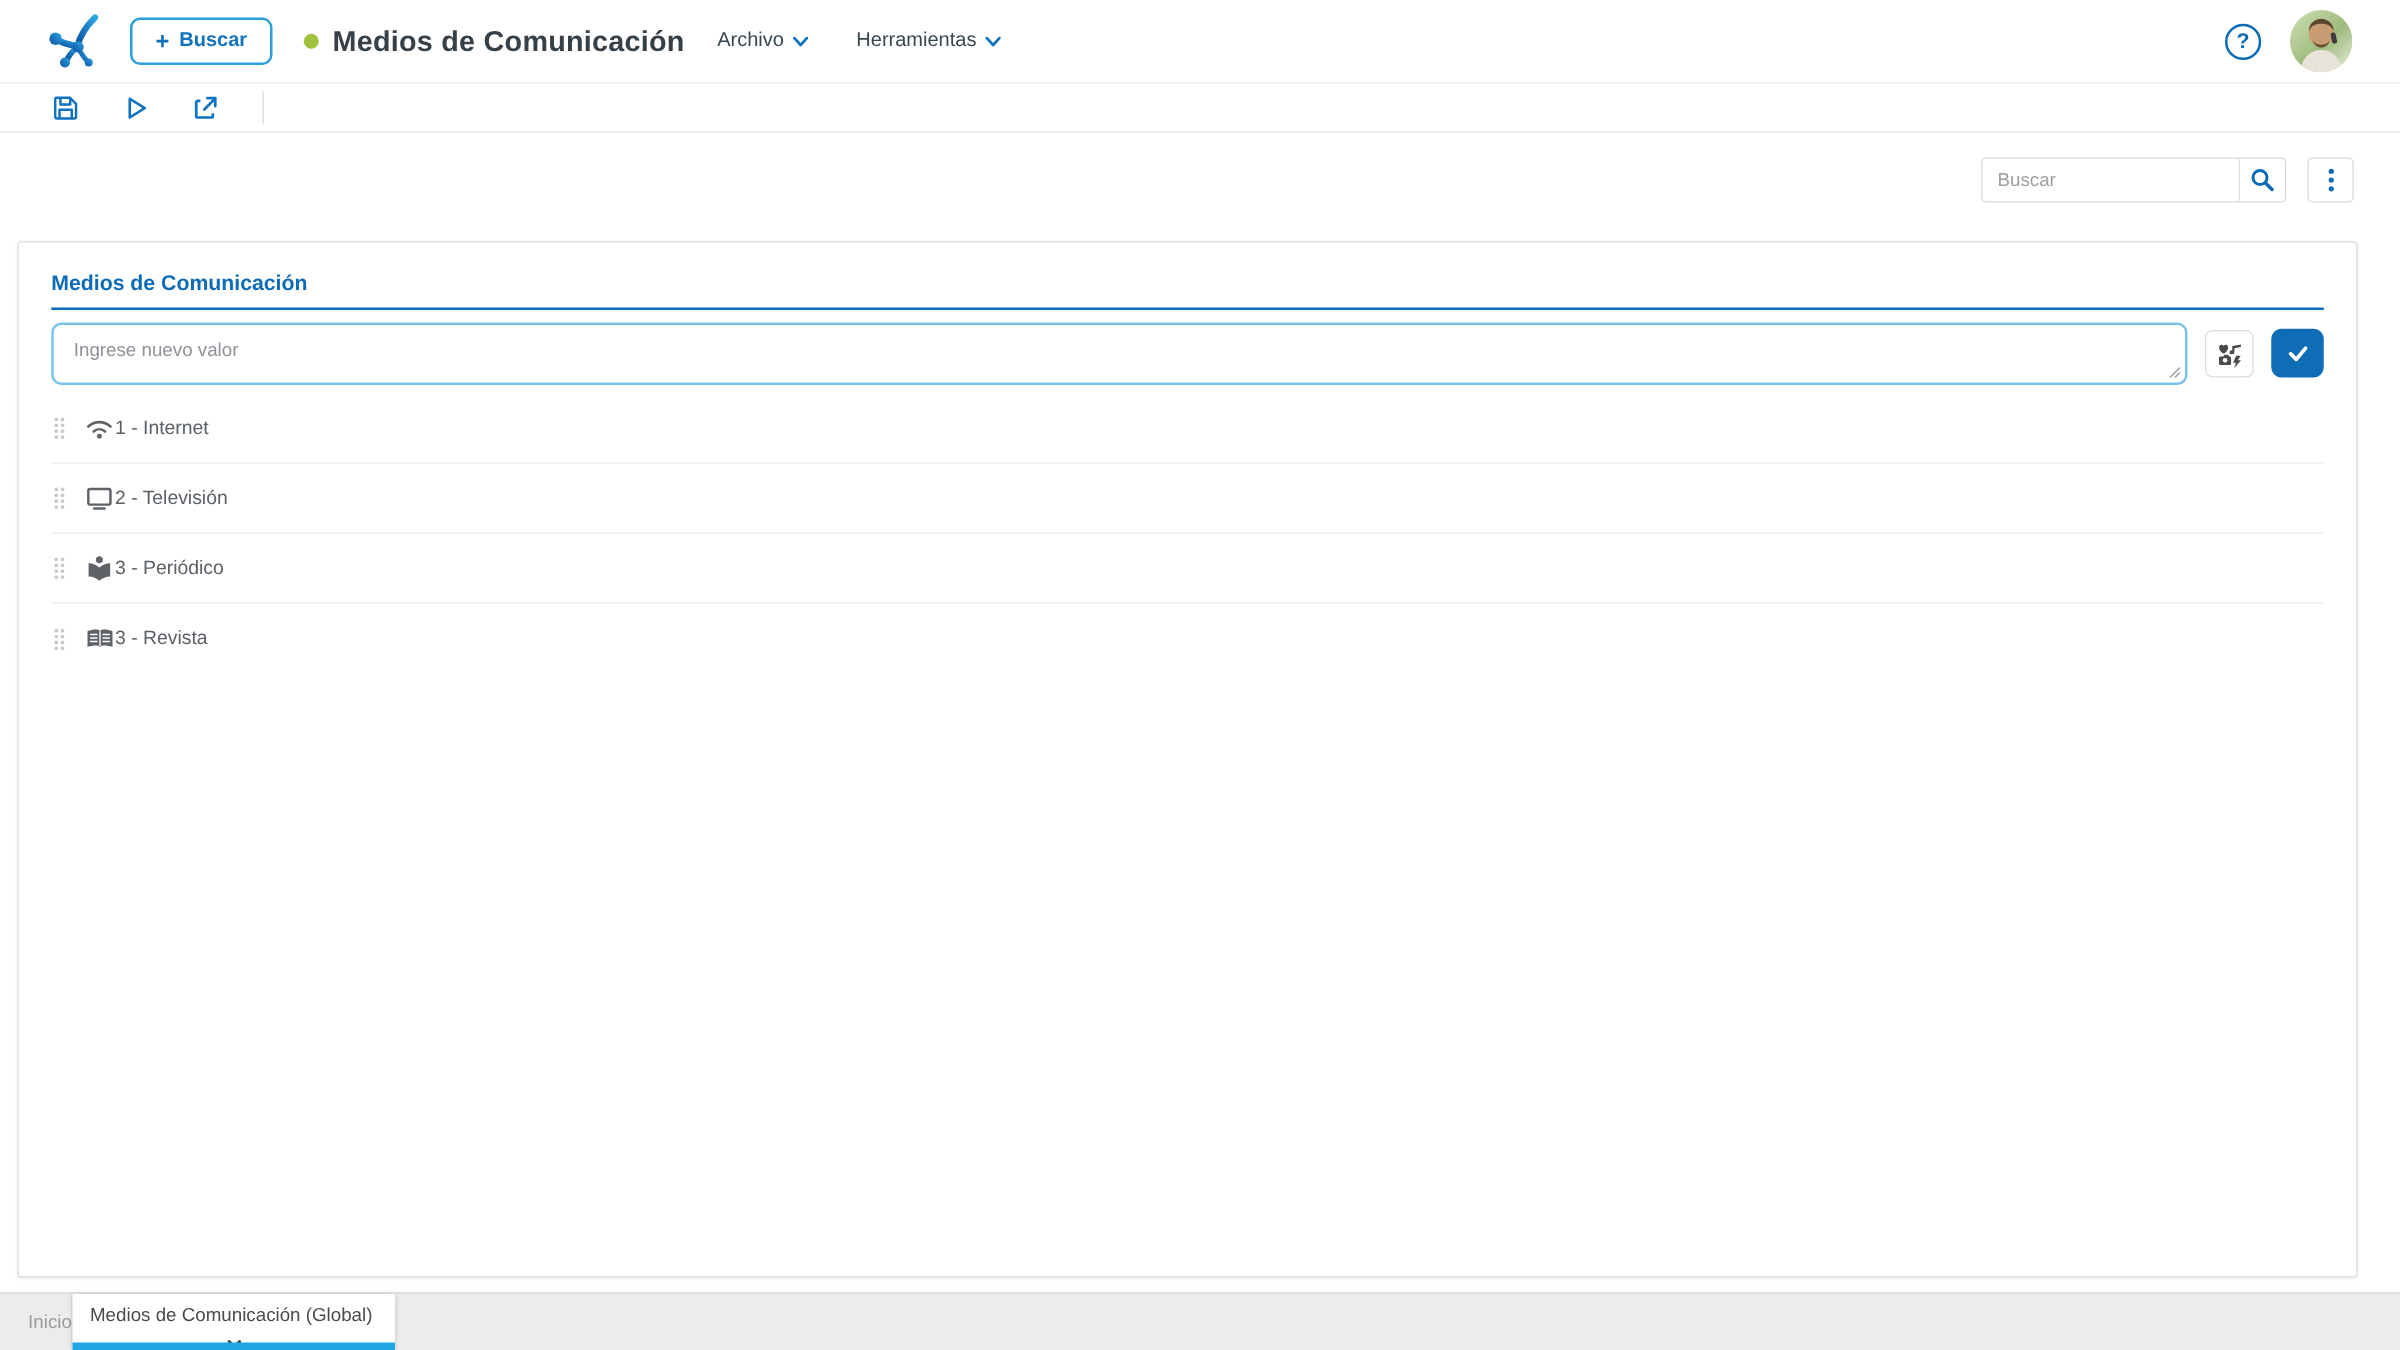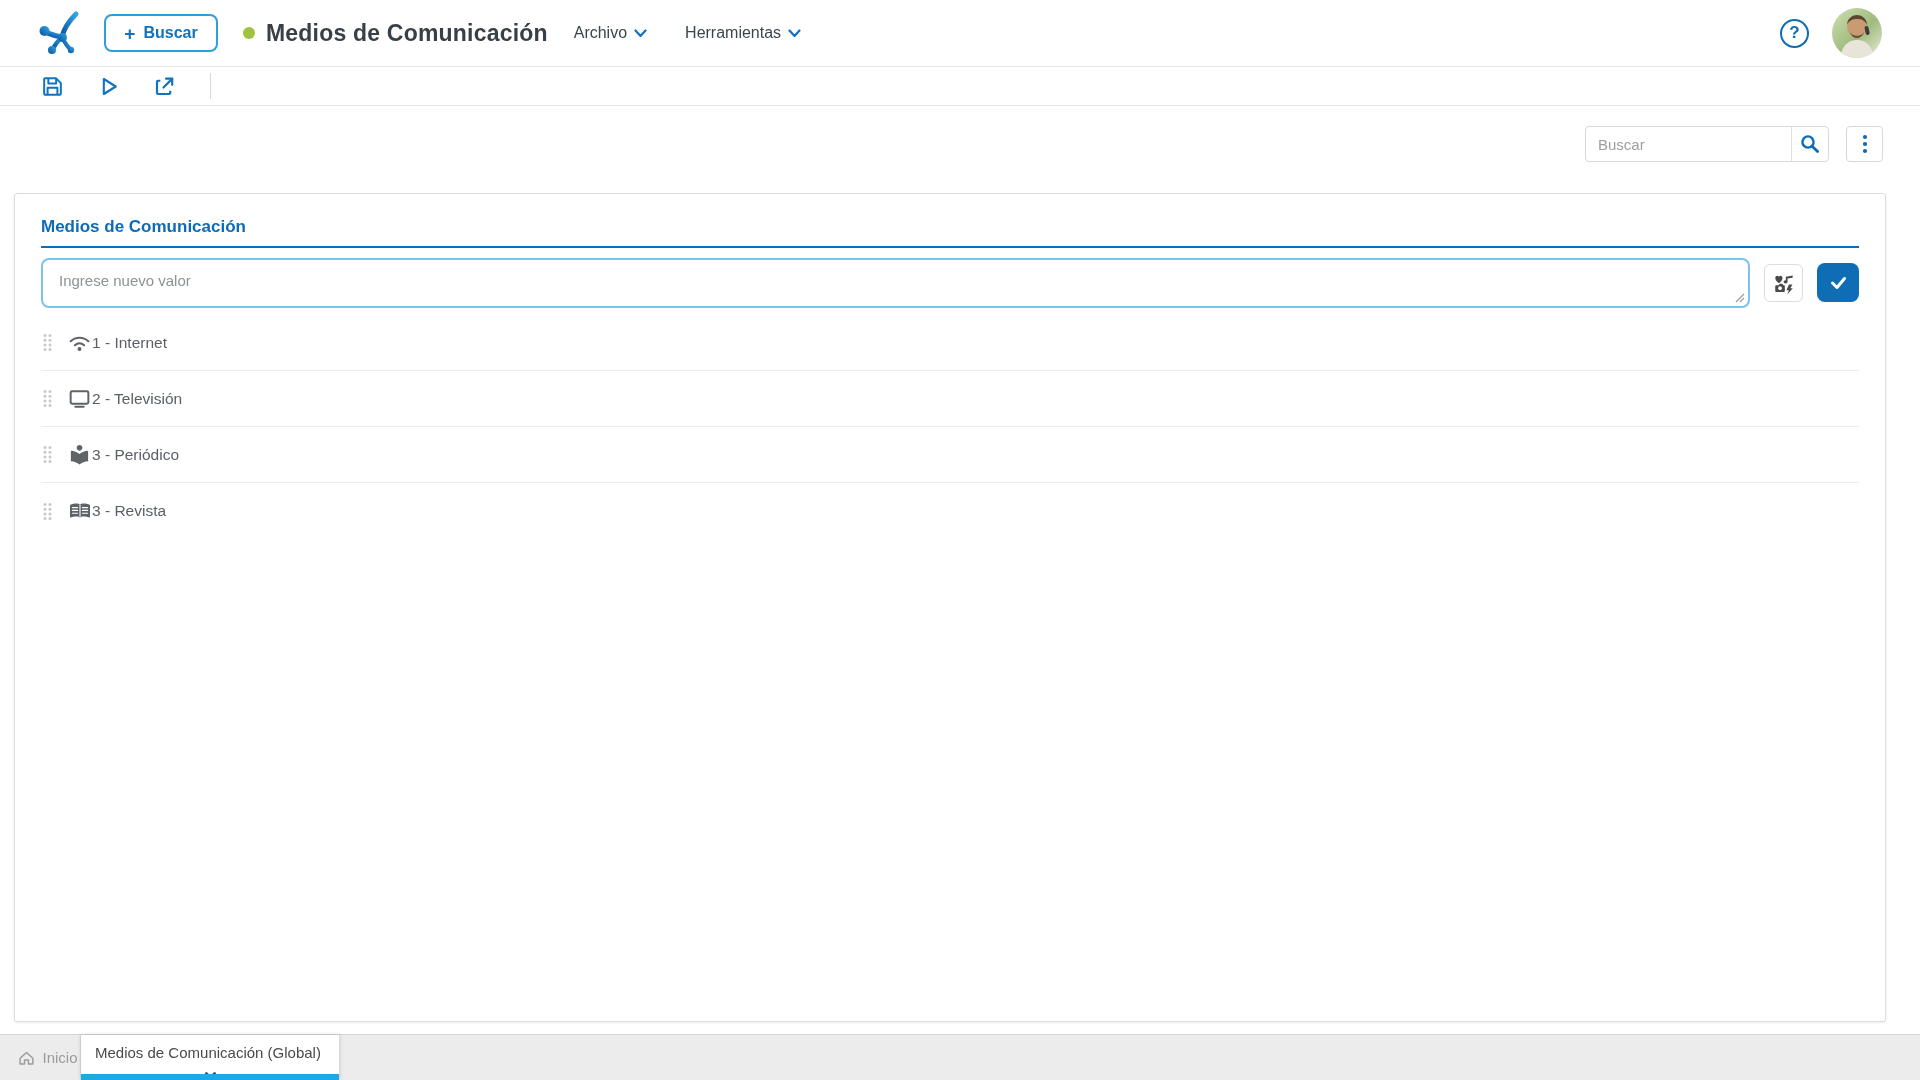--- a/index.html
+++ b/index.html
@@ -61,21 +61,21 @@
   .value-list { margin-top:7px; }
   .value-row { height:56px; display:flex; align-items:center; border-bottom:1px solid #ebebeb; cursor:default; }
   .value-row:last-child { border-bottom:none; }
   .drag-handle { width:12px; margin-left:1px; display:flex; align-items:center; cursor:grab; }
   .row-icon { margin-left:13px; width:25px; display:flex; align-items:center; justify-content:center; }
   .row-label { font-size:15.5px; color:#5a6066; }
 
   
   .tabbar { position:absolute; left:0; bottom:0; width:1920px; height:46px; background:#ececec;
     border-top:1px solid #d4d4d4; display:flex; align-items:stretch; }
-  .tab-home { width:81px; display:flex; align-items:center; justify-content:center; gap:7px;
+  .tab-home { width:58px; display:flex; align-items:center; justify-content:center; gap:7px;
     color:#9b9b9b; font-size:15px; border-right:1px solid #dcdcdc; cursor:pointer;padding-left:16px; }
   .tab-active { position:relative; background:#fff; display:flex; align-items:center; gap:9px;
     padding:0 18px 6px 14px; box-shadow:1px 0 4px rgba(0,0,0,.12), -1px 0 4px rgba(0,0,0,.08); cursor:pointer;flex-direction:column; }
   .tab-active-label { font-size:15px; color:#4a4a4a; }
   .tab-underline { position:absolute; left:0; right:0; bottom:0; height:6px; background:#1ea7e0; }
   .tab-close { margin-left:5px; display:flex; align-items:center; cursor:pointer; }
 </style>
 </head>
 <body>
 

